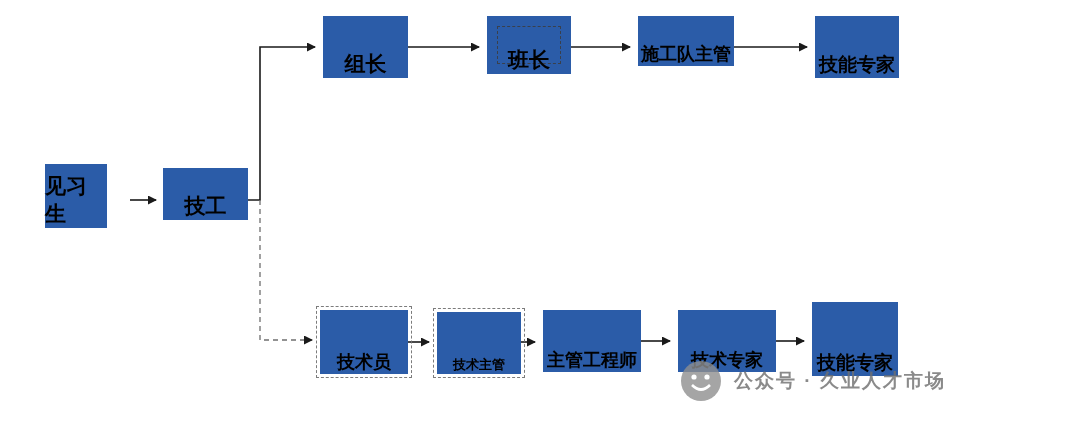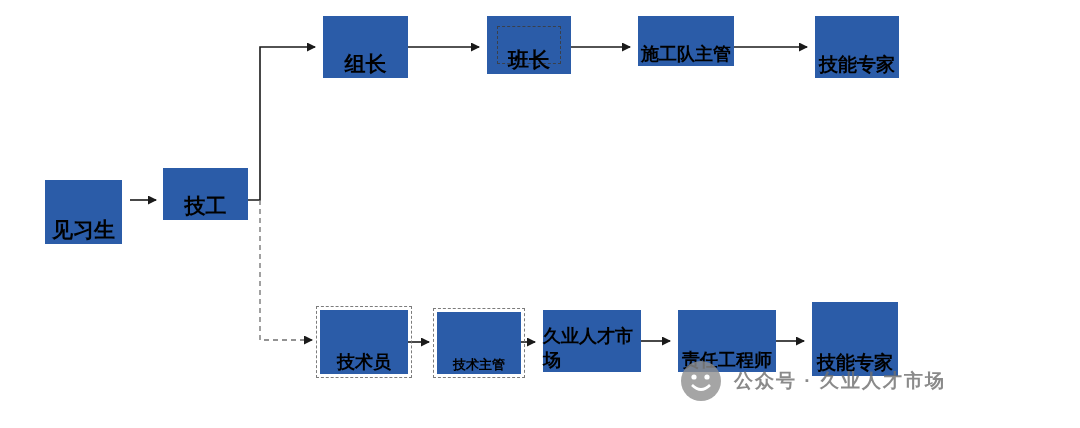--- a/index.html
+++ b/index.html
@@ -54,21 +54,21 @@
     <path class="solid" d="M408,47 H479" marker-end="url(#arrow)"></path>
     <path class="solid" d="M571,47 H630" marker-end="url(#arrow)"></path>
     <path class="solid" d="M734,47 H807" marker-end="url(#arrow)"></path>
     <path class="dashed" d="M260,200 V340 H312" marker-end="url(#arrow)"></path>
     <path class="solid" d="M408,342 H429" marker-end="url(#arrow)"></path>
     <path class="solid" d="M521,342 H535" marker-end="url(#arrow)"></path>
     <path class="solid" d="M641,341 H670" marker-end="url(#arrow)"></path>
     <path class="solid" d="M776,341 H804" marker-end="url(#arrow)"></path>
   </svg>
 
-  <div class="node" style="left:45px;top:180px;width:77px;height:64px">
+  <div class="node" style="left:45px;top:164px;width:62px;height:64px">
     <span>见习生</span>
   </div>
   <div class="node" style="left:163px;top:168px;width:85px;height:52px">
     <span>技工</span>
   </div>
 
   <div class="node" style="left:323px;top:16px;width:85px;height:62px">
     <span>组长</span>
   </div>
   <div class="node sel-inner" style="left:487px;top:16px;width:84px;height:58px">
@@ -81,24 +81,24 @@
     <span>技能专家</span>
   </div>
 
   <div class="node sel-outer" style="left:320px;top:310px;width:88px;height:64px;font-size:18px">
     <span>技术员</span>
   </div>
   <div class="node small sel-outer" style="left:437px;top:312px;width:84px;height:62px">
     <span>技术主管</span>
   </div>
   <div class="node five" style="left:543px;top:310px;width:98px;height:62px">
-    <span>久业人才市场</span>
+    <span>主管工程师</span>
   </div>
   <div class="node five" style="left:678px;top:310px;width:98px;height:62px">
-    <span>责任工程师</span>
+    <span>技术专家</span>
   </div>
   <div class="node" style="left:812px;top:302px;width:86px;height:74px;font-size:19px">
     <span>技能专家</span>
   </div>
 
   <div class="watermark">
     <svg width="42" height="42" viewBox="0 0 42 42">
       <circle cx="21" cy="21" r="20" fill="#8f8f8f" opacity="0.8"></circle>
       <circle cx="14" cy="17" r="2.6" fill="#ffffff"></circle>
       <circle cx="27" cy="17" r="2.6" fill="#ffffff"></circle>

